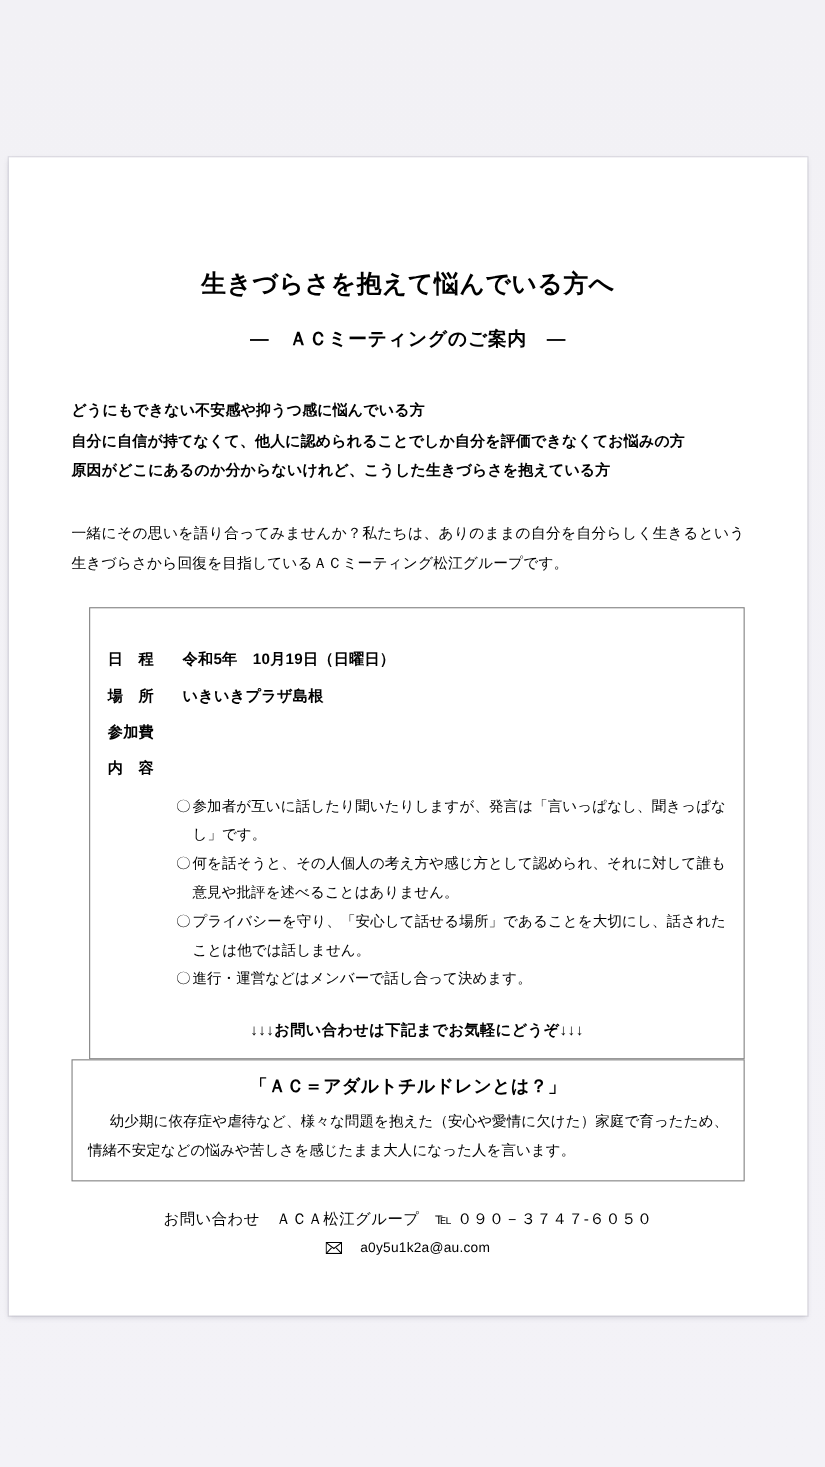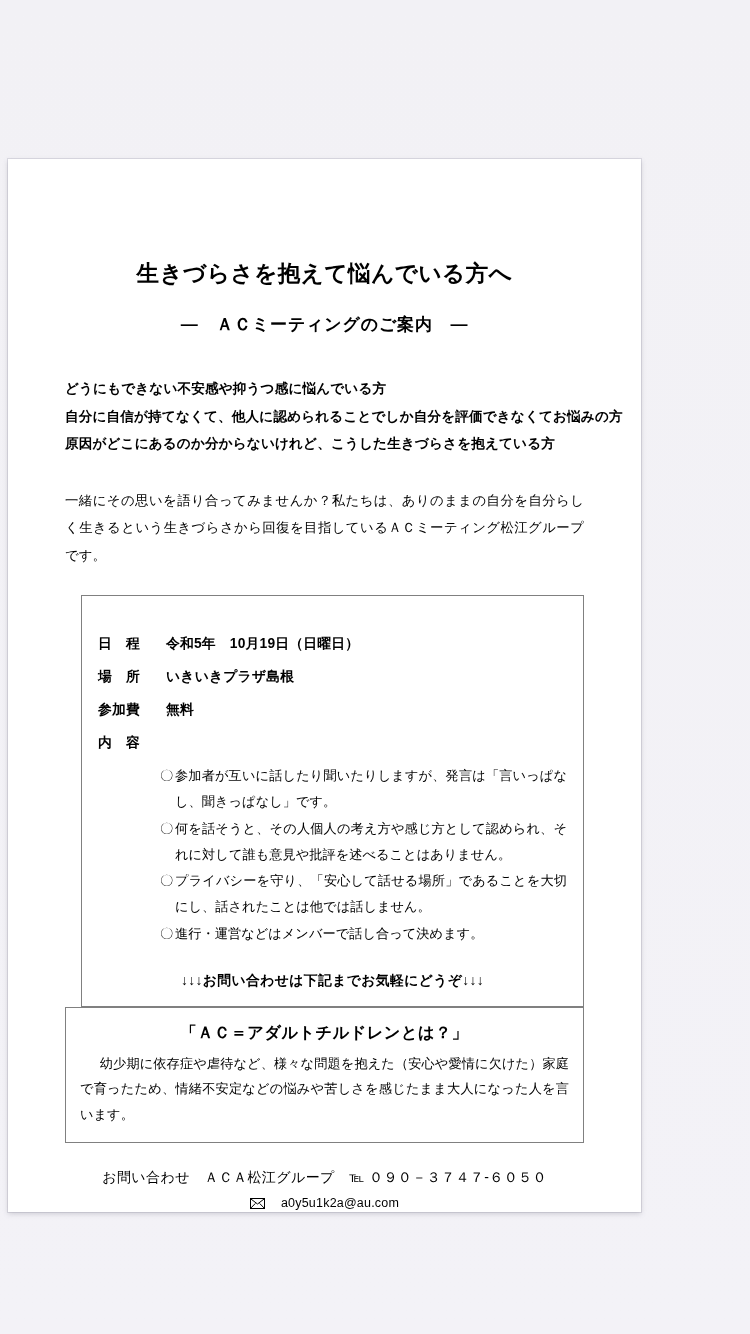--- a/index.html
+++ b/index.html
@@ -18,22 +18,22 @@
     position: relative;
     width: 750px;
     height: 1334px;
     background: linear-gradient(180deg,#f2f1f5 0%, #f3f2f7 100%);
   }
 
   
   .sheet {
     position: absolute;
     left: 8px;
-    top: 159px;
-    width: 633px;
+    top: 143px;
+    width: 726px;
     height: 1053px;
     background: #ffffff;
     box-shadow: 0 2px 5px rgba(120,118,135,0.30), 0 0 0 1px rgba(200,198,210,0.55);
     box-sizing: border-box;
     padding: 0;
   }
 
   .page-inner {
     position: relative;
     width: 100%;
@@ -218,21 +218,20 @@
         <div class="detail-row">
           <span class="detail-label">日　程</span>
           <span class="detail-value">令和5年　10月19日（日曜日）</span>
         </div>
         <div class="detail-row">
           <span class="detail-label">場　所</span>
           <span class="detail-value">いきいきプラザ島根</span>
         </div>
         <div class="detail-row">
           <span class="detail-label">参加費</span>
-          <span class="detail-value">無料</span>
         </div>
         <div class="detail-row">
           <span class="detail-label">内　容</span>
           <span class="detail-value"></span>
         </div>
 
         <div class="bullets">
           <div class="bullet">
             <span class="bullet-mark">〇</span>
             <span class="bullet-text">参加者が互いに話したり聞いたりしますが、発言は「言いっぱなし、聞きっぱなし」です。</span>

